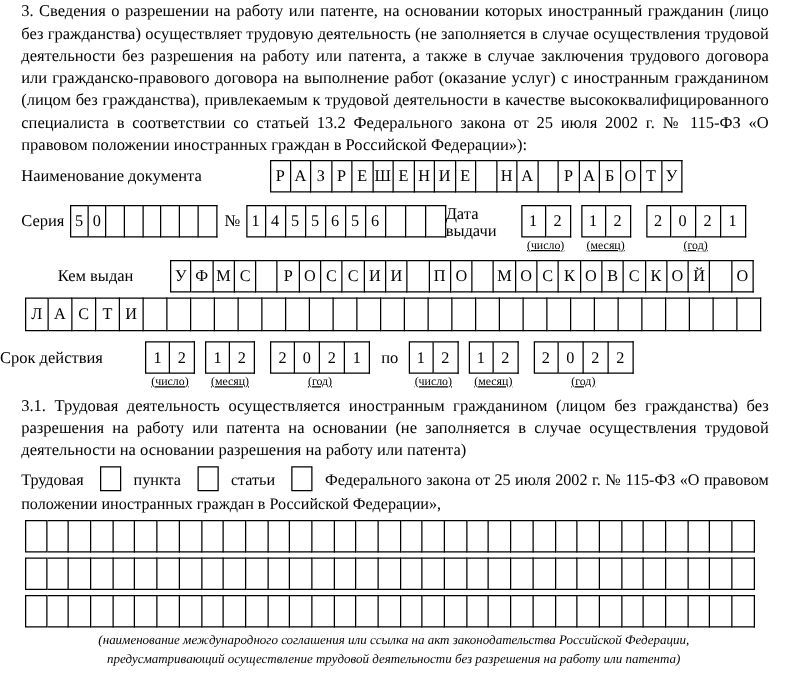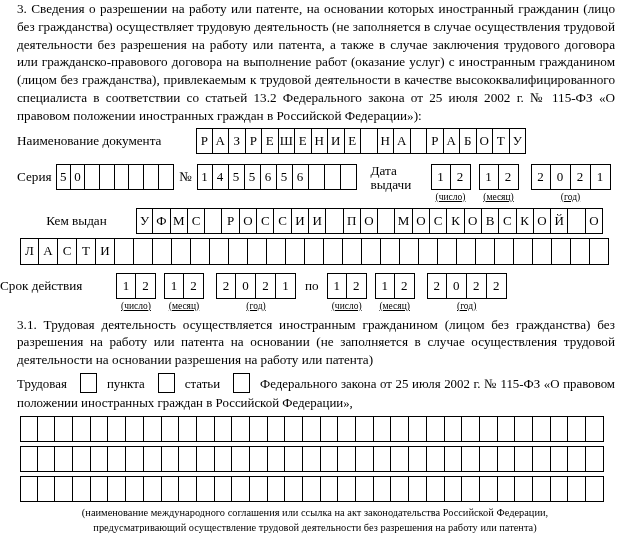--- a/index.html
+++ b/index.html
@@ -18,44 +18,44 @@
     display: flex; align-items: center; justify-content: center; font-size: 13px;
   }
   .cellrow .cell:first-child { border-left: 1px solid #000; }
   .w-name  .cell { width: 16.5px; }
   .w-series .cell { width: 14.7px; }
   .w-num   .cell { width: 16px; }
   .w-date  .cell { width: 20px; }
   .w-issued .cell { width: 17.3px; }
   .w-cont  .cell { width: 19px;  height: 27px; }
   .w-grid  .cell { width: 17.7px; height: 26px; }
-  .name-row { margin-top: 3px; }
+  .name-row { margin-top: 3px; gap: 20px; }
   .name-row .lbl { width: 196px; padding-left: 17px; }
   .series-row { margin-top: 10px; }
   .series-row .lbl-seria { width: 56px; padding-left: 17px; }
   .series-row .lbl-num { width: 23px; padding-left: 6px; }
-  .date-label { font-size: 13.2px; line-height: 14px; width: 52px; margin-left: 14px; padding-top: 0px; }
+  .date-label { font-size: 13.2px; line-height: 14px; width: 52px; padding-top: 0px; }
   .fgroup { display: flex; flex-direction: column; align-items: center; margin-left: 8px; }
   .fgroup.gap-big { margin-left: 12px; }
   .fcap { font-size: 9.5px; margin-top: 2px; white-space: nowrap; text-decoration: underline; }
   .issued-row { margin-top: 6px; text-align: center; }
   .issued-row .lbl { width: 136px; padding-left: 17px; }
   .cont-row { margin-top: 4px; margin-left: 20px; }
   .validity-row { margin-top: 8px; }
   .validity-row .lbl { width: 100px; }
   .po-sep { font-size: 13.2px; line-height: 26px; margin-left: 9px; }
   .sec31 { margin-top: 5px; }
   .subclause { font-size: 12.9px; line-height: 19px; margin: 4px 15px 0 17px; text-align: justify; }
   .sq {
     display: inline-block; width: 17px; height: 20px; border: 1px solid #000;
     vertical-align: -5px; margin: 0 10px 0 13px;
   }
   .grid-block { margin: 3px 0 0 20px; }
   .grid-block .cellrow { margin-bottom: 4px; }
-  .footnote { text-align: center; font-size: 10.4px; line-height: 13.5px; margin-top: 2px; }
+  .footnote { text-align: center; font-size: 10.4px; line-height: 13.5px; margin-top: 2px; font-style: italic; }
 </style>
 </head>
 <body>
 
 <div id="page">
 
   <p class="para intro">3. Сведения о разрешении на работу или патенте, на основании которых иностранный гражданин (лицо без гражданства) осуществляет трудовую деятельность (не заполняется в случае осуществления трудовой деятельности без разрешения на работу или патента, а также в случае заключения трудового договора или гражданско-правового договора на выполнение работ (оказание услуг) с иностранным гражданином (лицом без гражданства), привлекаемым к трудовой деятельности в качестве высококвалифицированного специалиста в соответствии со статьей 13.2 Федерального закона от 25 июля 2002 г. № 115-ФЗ «О правовом положении иностранных граждан в Российской Федерации»):</p>
 
   <div class="row name-row">
     <span class="lbl">Наименование документа</span>

